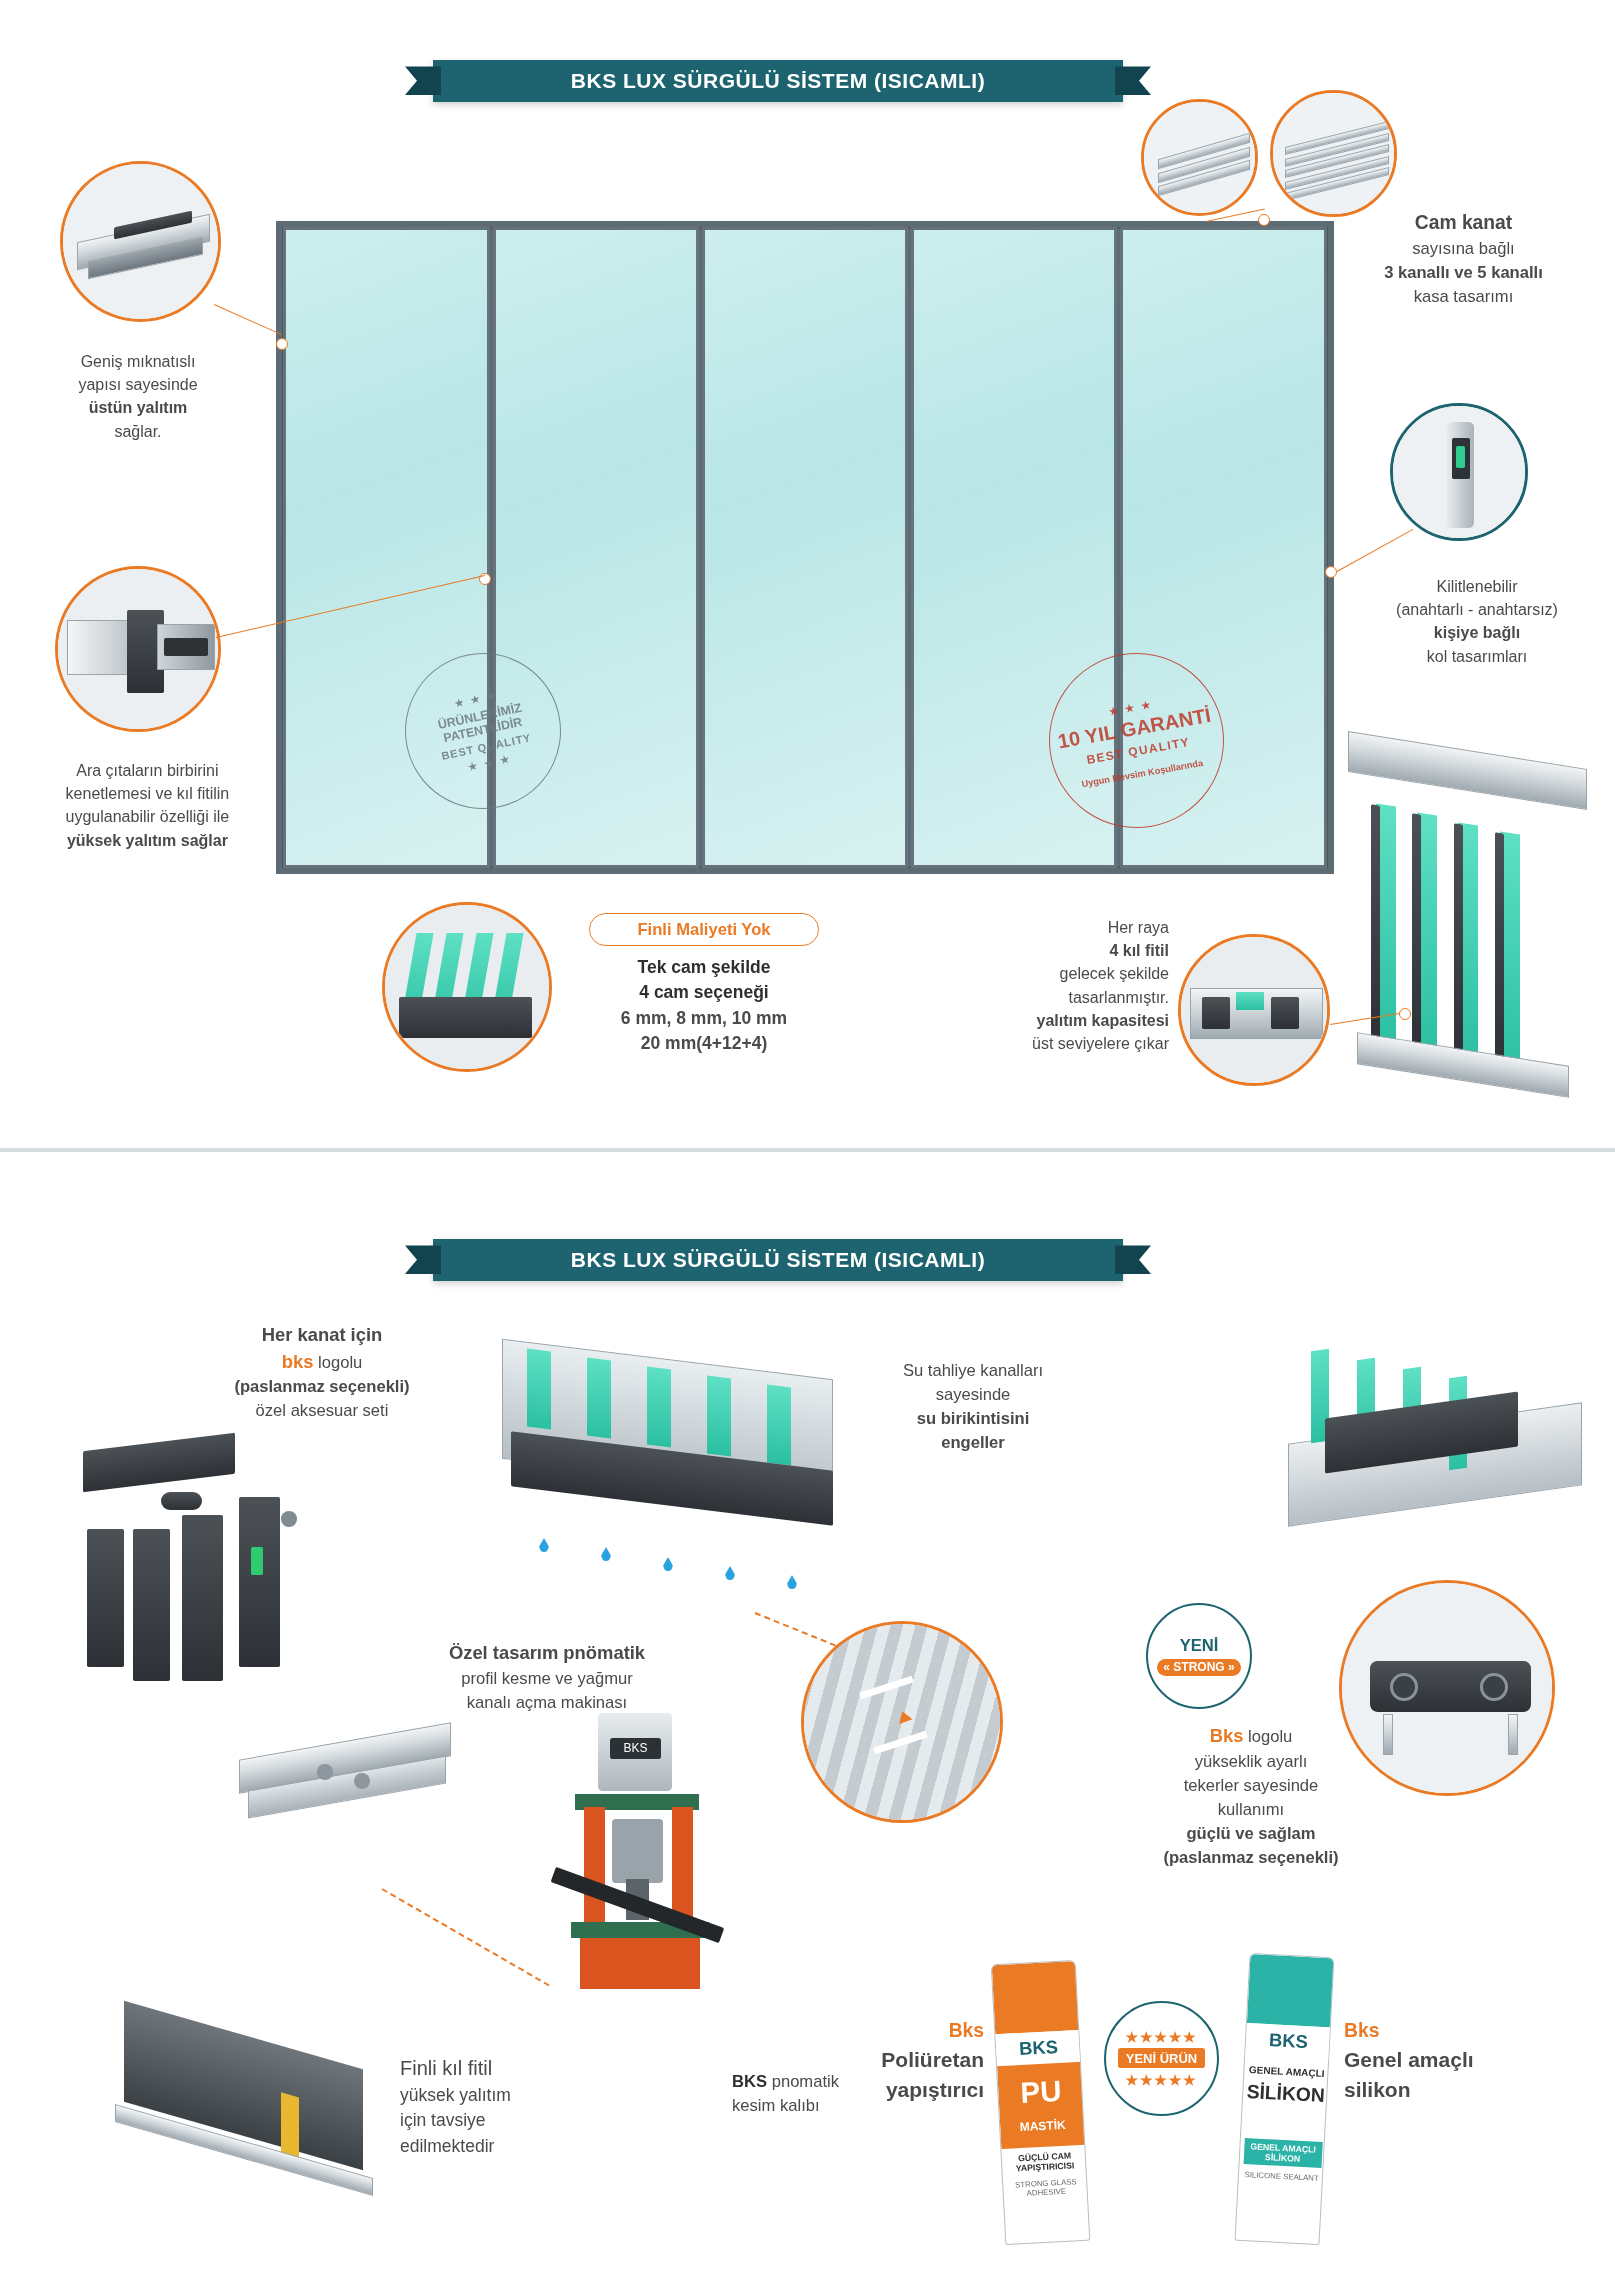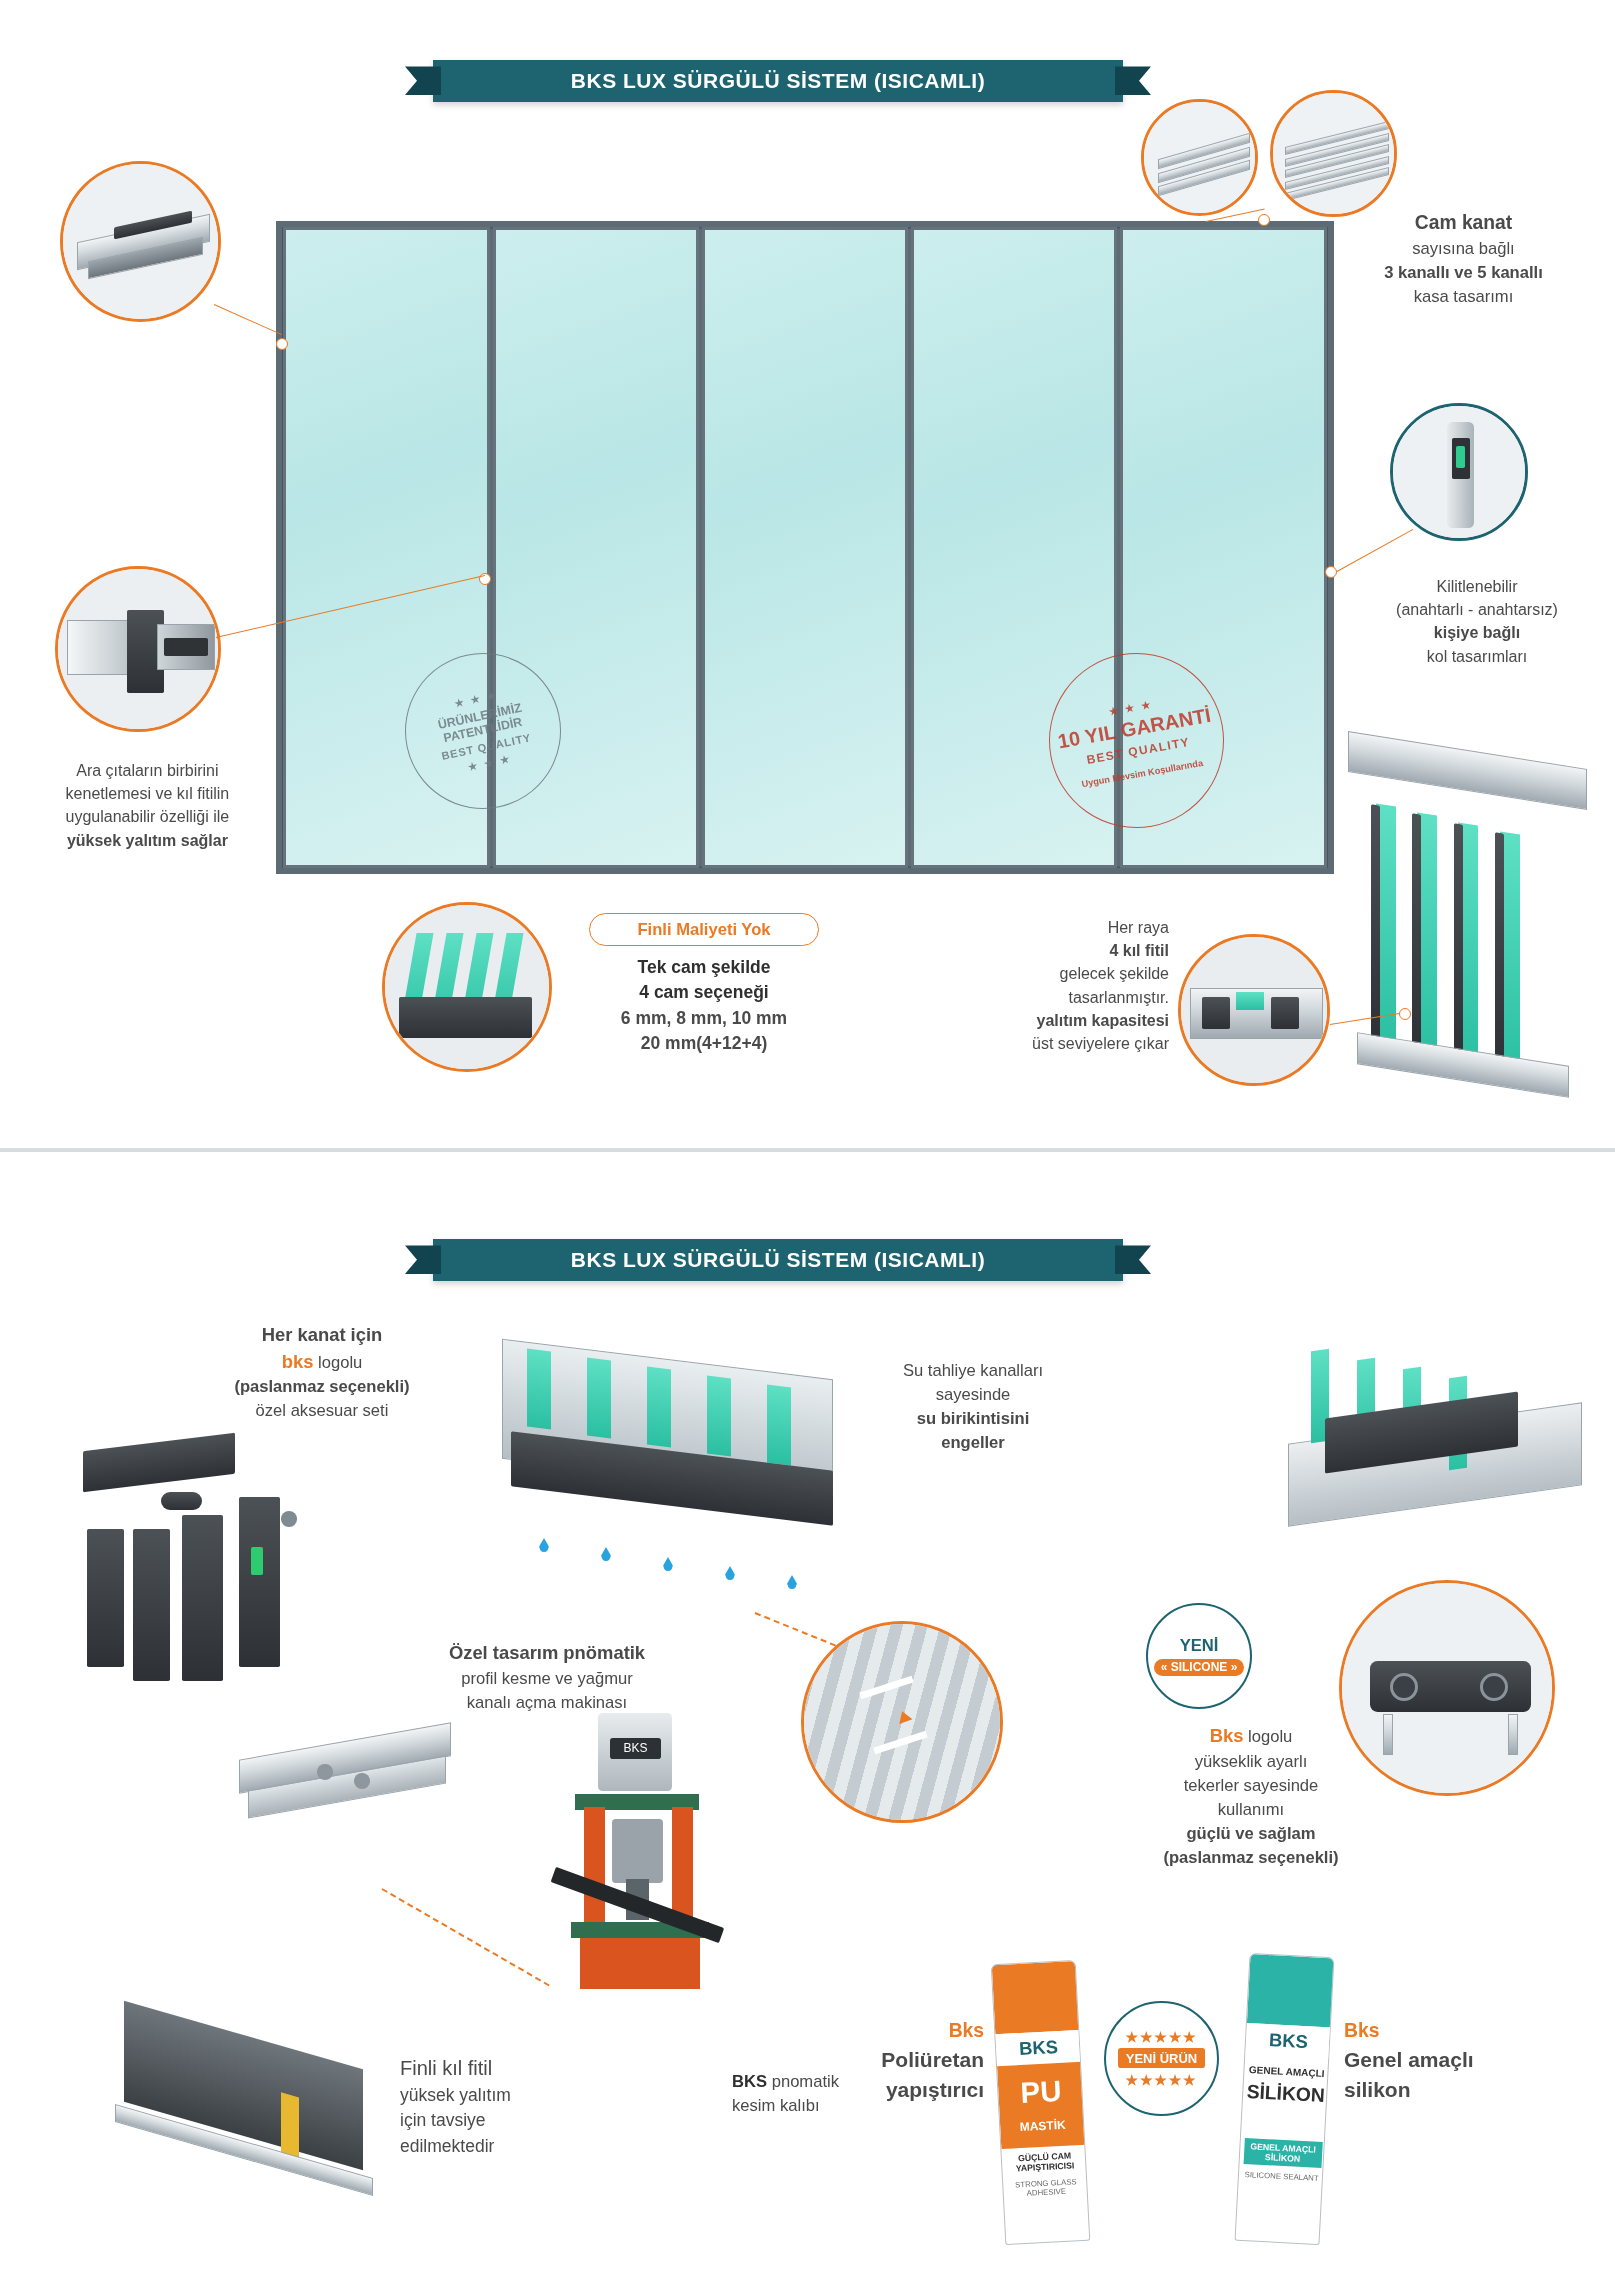--- a/index.html
+++ b/index.html
@@ -255,20 +255,26 @@
 
   <div class="callout" style="left:60px; top:161px; width:161px; height:161px;">
     <div class="inner-art" style="background:#eef1f3;">
       <div class="profile-bar" style="left:14px; top:64px; width:133px; height:28px; transform:skewY(-12deg);"></div>
       <div class="profile-bar" style="left:25px; top:85px; width:115px; height:18.4px; transform:skewY(-12deg); background:linear-gradient(180deg,#9ba5ab,#6d767c);"></div>
       <div class="dark-part" style="left:51px; top:55px; width:78px; height:12px; transform:skewY(-12deg);"></div>
     </div>
   </div>
   <div class="dot" style="left:276px; top:338px;"></div>
   <div class="conn" style="left:214px; top:304px; width:74px; transform:rotate(24deg);"></div>
+  <div class="txt center" style="left:37px; top:350px; width:202px; font-size:16px;">
+    <div>Geniş mıknatıslı</div>
+    <div>yapısı sayesinde</div>
+    <div style="font-weight:bold;">üstün yalıtım</div>
+    <div>sağlar.</div>
+  </div>
 
   <div class="callout" style="left:55px; top:566px; width:166px; height:166px;">
     <div class="inner-art" style="background:#eceff1;">
       <div class="profile-bar" style="left:9.2px; top:51px; width:69px; height:55px; background:linear-gradient(90deg,#f4f6f7,#b9c1c6);"></div>
       <div class="dark-part" style="left:69px; top:41px; width:37px; height:83px;"></div>
       <div class="profile-bar" style="left:99px; top:55px; width:58px; height:46px; background:linear-gradient(90deg,#cfd6da,#8f989e);"></div>
       <div class="dark-part" style="left:106px; top:69px; width:44px; height:18.4px; background:#2f3336;"></div>
     </div>
   </div>
   <div class="dot" style="left:479px; top:573px;"></div>
@@ -474,21 +480,21 @@
     <div class="profile-bar" style="left:18.4px; top:101px; width:294px; height:83px; transform:skewY(-8deg); background:linear-gradient(180deg,#eceff1,#b6bfc5);"></div>
     <div class="glass-fin" style="left:41px; top:28px; width:18.4px; height:92px; transform:skewY(-8deg);"></div>
     <div class="glass-fin" style="left:87px; top:37px; width:18.4px; height:92px; transform:skewY(-8deg);"></div>
     <div class="glass-fin" style="left:133px; top:46px; width:18.4px; height:92px; transform:skewY(-8deg);"></div>
     <div class="glass-fin" style="left:179px; top:55px; width:18.4px; height:92px; transform:skewY(-8deg);"></div>
     <div class="dark-part" style="left:55px; top:83px; width:193px; height:55px; transform:skewY(-8deg);"></div>
   </div>
 
   <div class="badge-yeni" style="left:1146px; top:451px; width:106px; height:106px; font-size:16.6px;">
     <div>YENİ</div>
-    <div class="sub">« SILICONE »</div>
+    <div class="sub">« STRONG »</div>
   </div>
 
   <div class="callout" style="left:1339px; top:428px; width:216px; height:216px;">
     <div class="inner-art" style="background:#eef1f3;">
       <div class="dark-part" style="left:28px; top:78px; width:161px; height:51px; border-radius:7.4px;"></div>
       <div style="position:absolute; left:48px; top:90px; width:28px; height:28px; border:3.7px solid #8b949a; border-radius:50%; background:#3a4045;"></div>
       <div style="position:absolute; left:138px; top:90px; width:28px; height:28px; border:3.7px solid #8b949a; border-radius:50%; background:#3a4045;"></div>
       <div class="profile-bar" style="left:41px; top:131px; width:10px; height:41px;"></div>
       <div class="profile-bar" style="left:166px; top:131px; width:10px; height:41px;"></div>
     </div>

